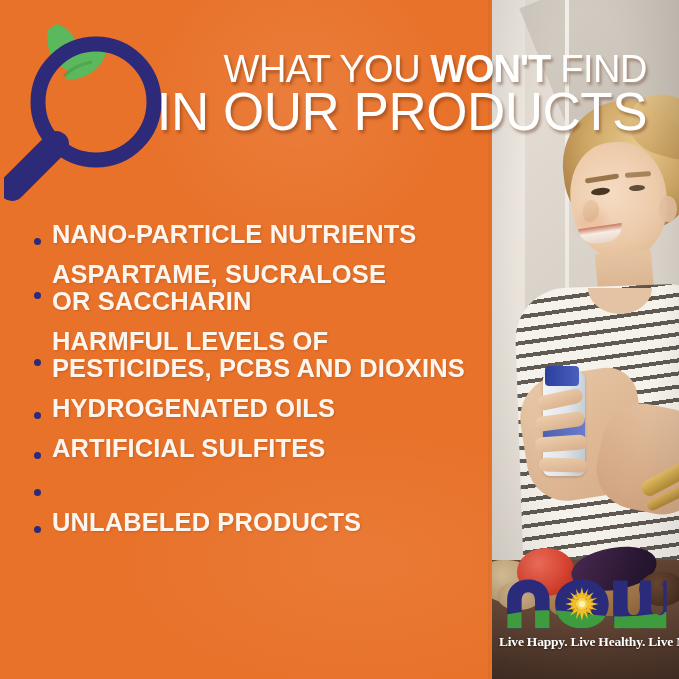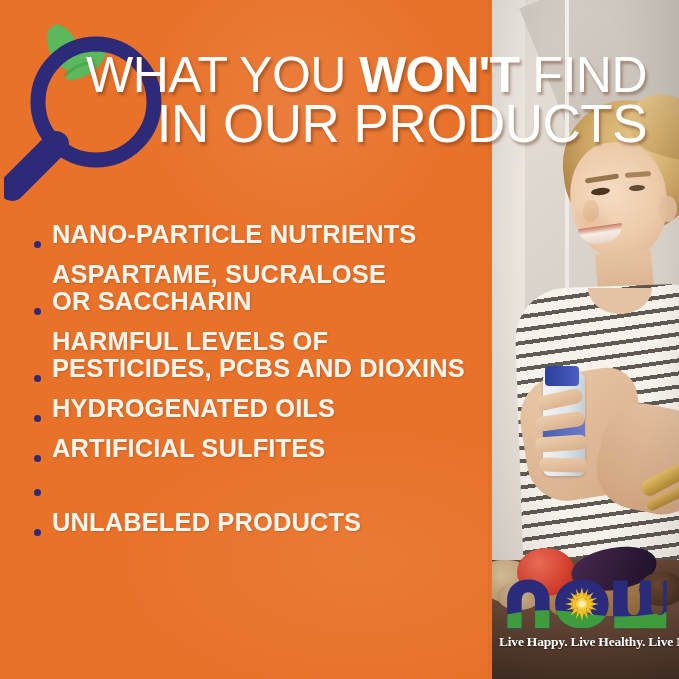--- a/index.html
+++ b/index.html
@@ -137,30 +137,30 @@
   .magnifier{position:absolute;left:4px;top:10px;width:190px;height:200px;}
 
   
   .headline{
     position:absolute;left:0;top:52px;width:679px;
     text-align:right;padding-right:32px;box-sizing:border-box;
     color:#FFFFFF;line-height:.93;letter-spacing:-.5px;
     text-shadow:2px 3px 3px rgba(90,38,10,.40);
     z-index:6;pointer-events:none;
   }
-  .hl-line{font-size:50px;font-weight:400;white-space:nowrap;}
+  .hl-line{font-size:38px;font-weight:400;white-space:nowrap;}
   .hl-line2{font-size:53px;font-weight:400;white-space:nowrap;margin-top:0;}
   .hl-strong{font-weight:bold;letter-spacing:-1px;}
 
   
   .bullets{
     position:absolute;left:34px;top:221px;width:450px;z-index:5;
   }
   .bullet{
-    display:flex;align-items:flex-end;margin-bottom:13px;
+    display:flex;align-items:center;margin-bottom:13px;
   }
   .bullet-dot{
     flex:0 0 auto;width:7px;height:7px;border-radius:50%;
     background:#2E2A7A;margin-top:14px;margin-right:11px;
   }
   .bullet-text{
     color:#FDF6EF;font-size:25.5px;font-weight:bold;line-height:1.06;
     letter-spacing:.1px;white-space:pre-line;
     text-shadow:1px 1px 2px rgba(120,52,14,.28);
   }

